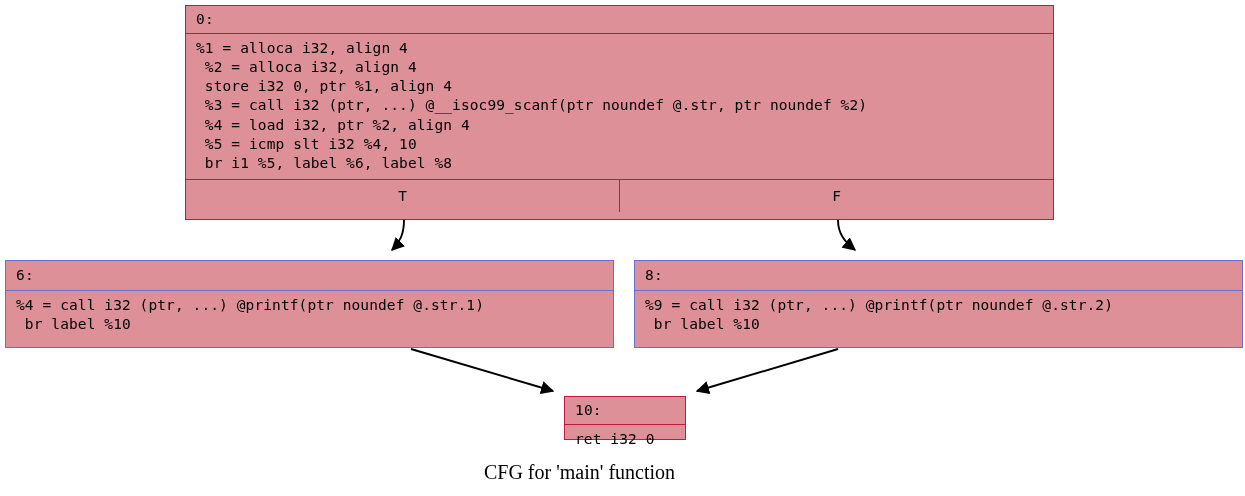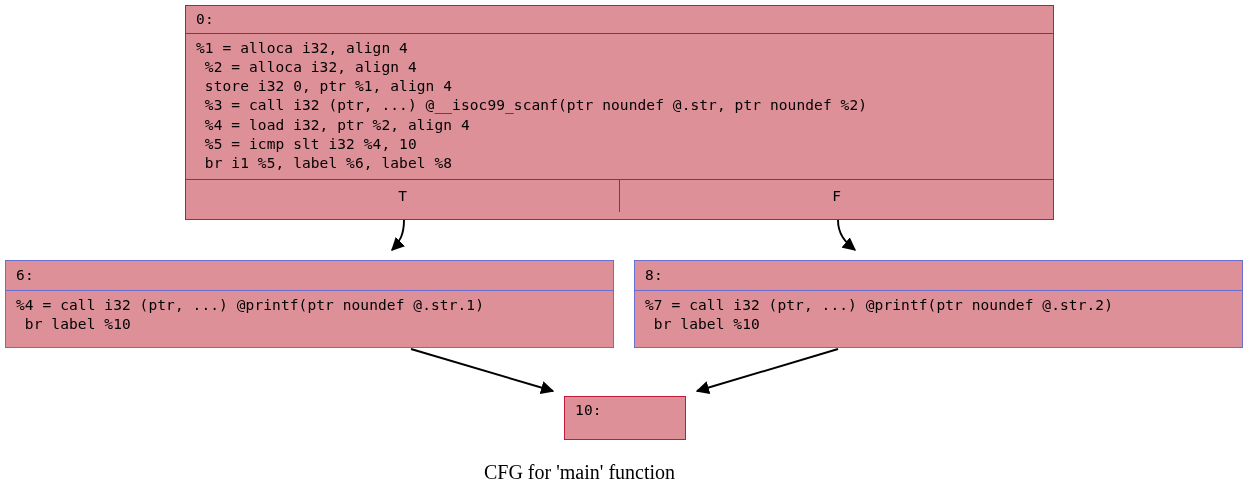--- a/index.html
+++ b/index.html
@@ -154,23 +154,24 @@
   </div>
 
   <div class="node blue" id="node-true">
     <div class="row title">6:</div>
     <div class="row body">%4 = call i32 (ptr, ...) @printf(ptr noundef @.str.1)
  br label %10</div>
   </div>
 
   <div class="node blue" id="node-false">
     <div class="row title">8:</div>
-    <div class="row body">%7 = call i32 (ptr, ...) @printf(ptr noundef @.str.2)
+    <div class="row body">%9 = call i32 (ptr, ...) @printf(ptr noundef @.str.2)
  br label %10</div>
   </div>
 
   <div class="node" id="node-exit">
     <div class="row title">10:</div>
+    <div class="row body">ret i32 0</div>
   </div>
 
   <div id="caption">CFG for 'main' function</div>
 
 </div>
 
 </body></html>

